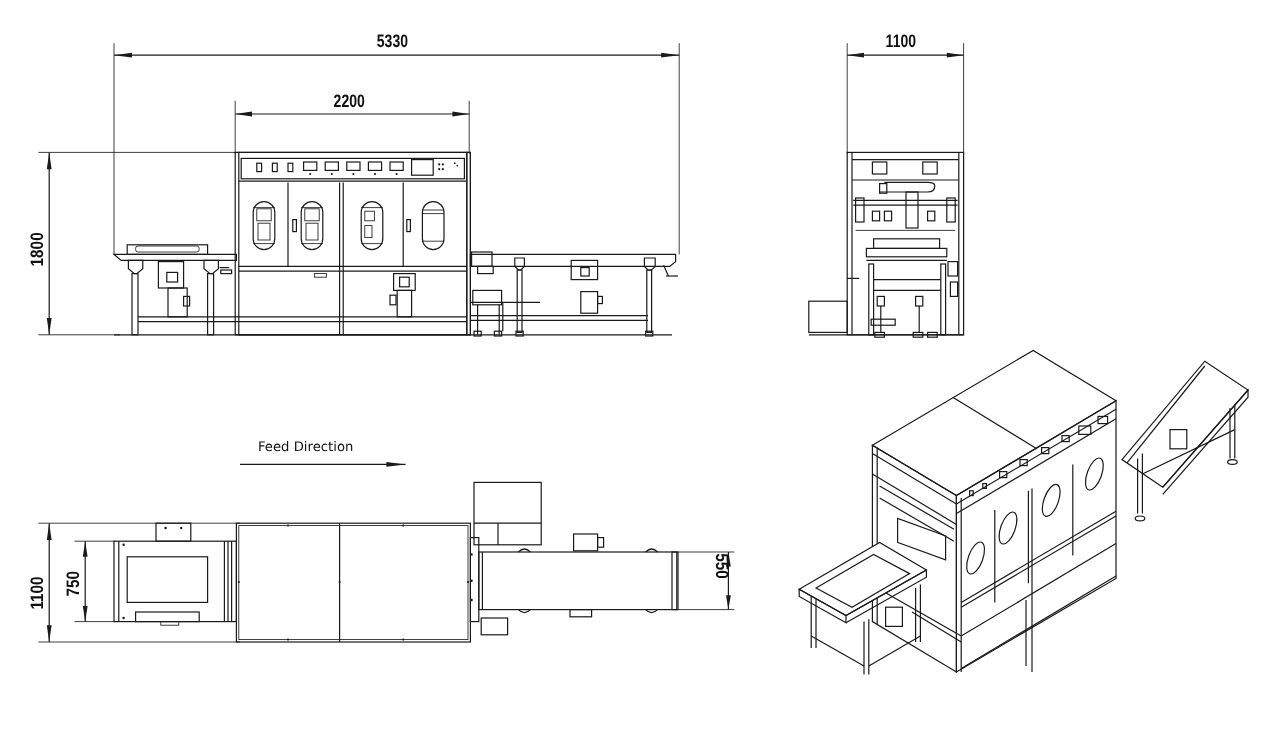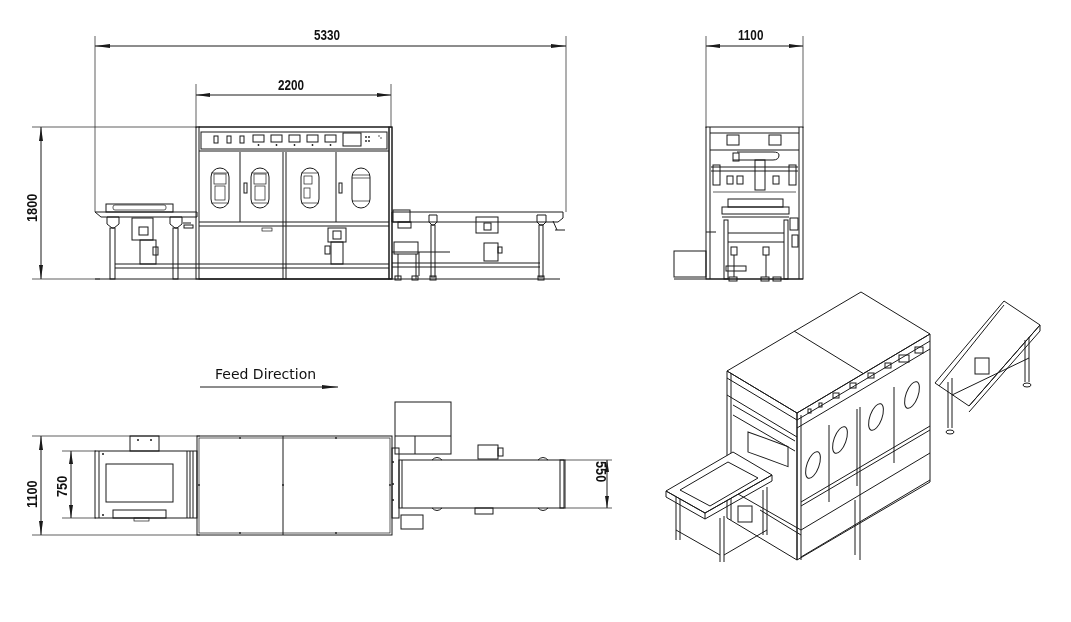--- a/index.html
+++ b/index.html
@@ -6,21 +6,21 @@
   body { width: 1071px; height: 622px; position: relative; overflow: hidden; font-family: "DejaVu Sans", sans-serif; }
   #drawing { position: absolute; left: 0; top: 0; width: 1071px; height: 622px; }
   .l { stroke: #1a1a1a; stroke-width: 1; fill: none; }
   .lt { stroke: #1a1a1a; stroke-width: 0.7; fill: none; }
   .fillw { fill: #fff; stroke: #1a1a1a; stroke-width: 1; }
   .dot { fill: #1a1a1a; }
   .arrow { fill: #1a1a1a; }
   .overlay { position: absolute; margin: 0; white-space: nowrap; pointer-events: none; }
   .dimlabel { font-family: "Liberation Sans", sans-serif; font-weight: bold; font-size: 15px; color: #111; transform: scaleX(0.78); transform-origin: left top; }
   .dimlabel-v { font-family: "Liberation Sans", sans-serif; font-weight: bold; font-size: 15px; color: #111; transform-origin: left top; }
-  .feedlabel { font-family: "DejaVu Sans", sans-serif; font-size: 14px; color: #111; }
+  .feedlabel { font-family: "DejaVu Sans", sans-serif; font-size: 11px; color: #111; }
 </style>
 </head>
 <body>
 
 <svg id="drawing" width="1071" height="622" viewBox="0 0 1071 622" xmlns="http://www.w3.org/2000/svg">
 
   <g>
 
     <g>
       <line class="lt" x1="95" y1="36" x2="95" y2="212"></line>

